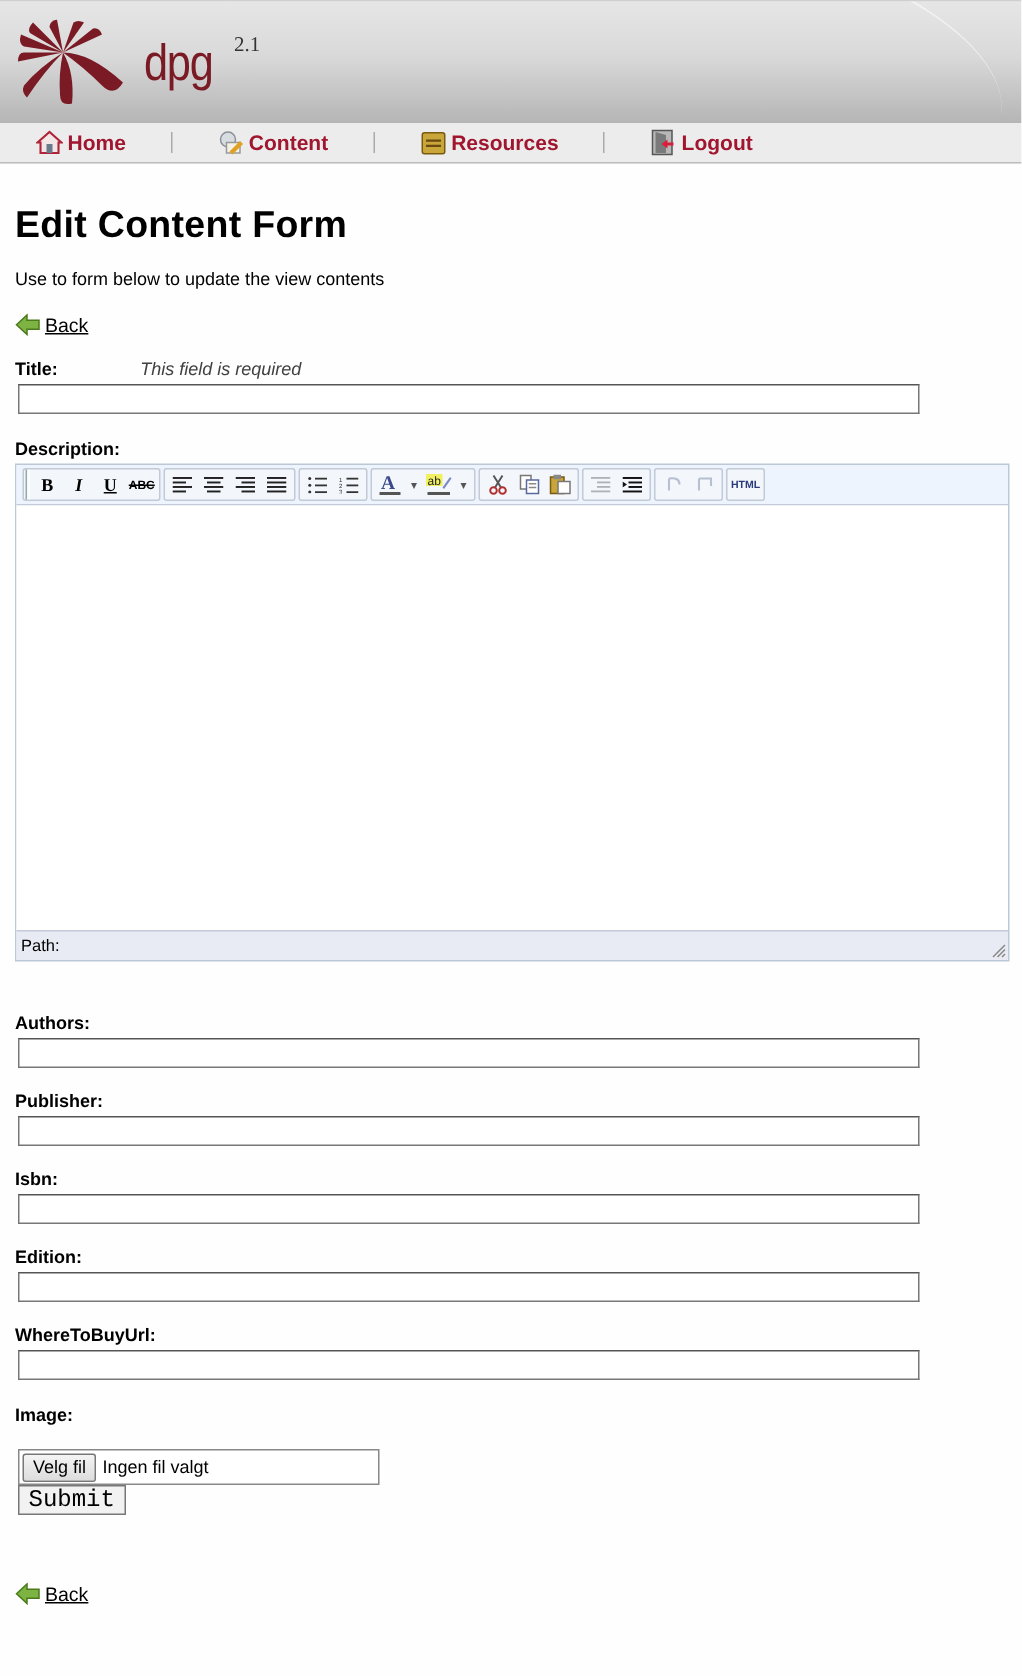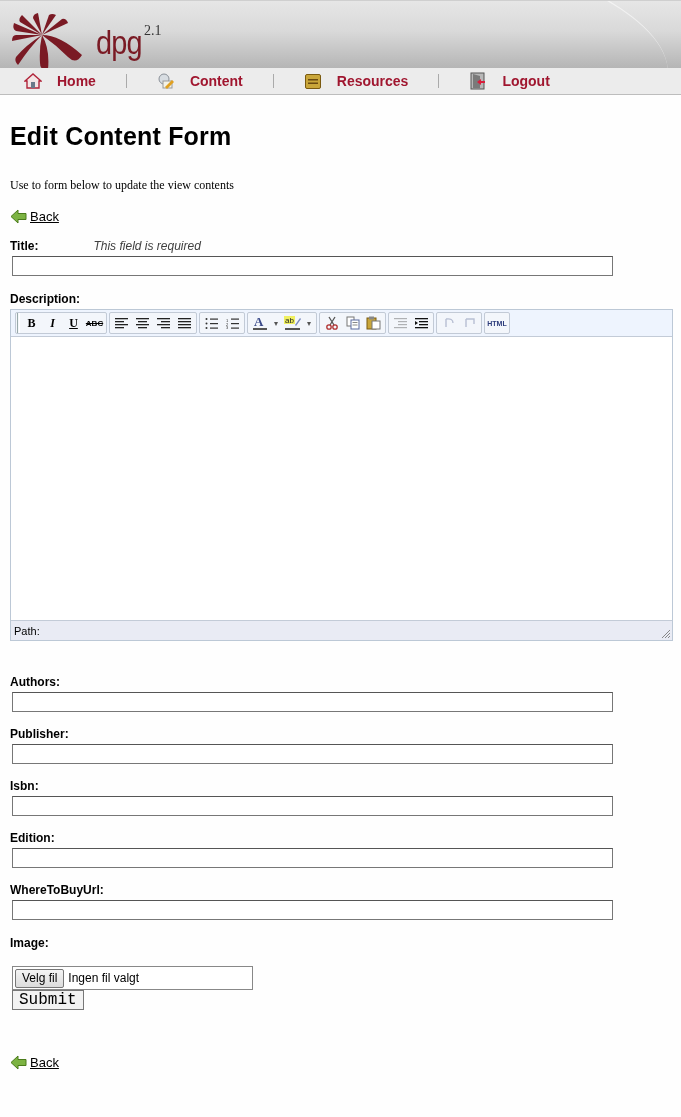--- a/index.html
+++ b/index.html
@@ -4,57 +4,57 @@
 <style>
   * { box-sizing: border-box; }
   html, body { margin: 0; padding: 0; }
   body {
     width: 681px; height: 1117px; overflow: hidden;
     background: #fefefe;
     font-family: "Liberation Sans", sans-serif;
     color: #000;
   }
   .header {
-    position: relative; height: 68px;
+    position: relative; height: 82px;
     background: linear-gradient(180deg, #e6e6e6 0%, #d9d9d9 45%, #b5b5b5 100%);
     border-top: 1px solid #cfcfcf;
     overflow: hidden;
   }
   .header .swoosh {
     position: absolute; left: 150px; top: -60px; width: 520px; height: 200px;
     border-radius: 50%; border-top: 2px solid rgba(255,255,255,0.55);
     transform: rotate(8deg);
   }
   .logo-mark { position: absolute; left: 12px; top: 12px; width: 72px; height: 58px; }
   .logo-text {
     position: absolute; left: 96px; top: 22px;
     font-family: "Liberation Sans", sans-serif; font-size: 34px; color: #7a1a24;
     letter-spacing: -1px; transform: scaleX(0.85); transform-origin: left;
   }
   .logo-version {
-    position: absolute; left: 144px; top: 22px; font-size: 14px; color: #333;
+    position: absolute; left: 156px; top: 22px; font-size: 14px; color: #333;
     font-family: "Liberation Serif", serif;
   }
   .navbar {
     height: 27px; background: #ececec; border-bottom: 1px solid #bdbdbd;
     display: flex; align-items: center; padding-left: 24px;
   }
   .nav-item {
-    display: flex; align-items: center; gap: 15px;
+    display: flex; align-items: center; gap: 3px;
     color: #a0162f; font-weight: bold; font-size: 14px; text-decoration: none;
     cursor: pointer;
   }
   .nav-sep { width: 1px; height: 14px; background: #aaa; margin: 0 30px; }
   .nav-icon { width: 18px; height: 18px; display: inline-block; }
   .content { padding: 0 10px; }
   h1 {
     font-size: 25px; font-weight: bold; margin: 0; padding-top: 27px;
     font-family: "Liberation Sans", sans-serif; letter-spacing: 0.2px;
   }
-  .intro { font-size: 12px; margin-top: 27px; font-family: Liberation Serif, serif; }
+  .intro { font-size: 12px; margin-top: 14px; }
   .back-link {
     display: flex; align-items: center; gap: 3px; margin-top: 16px;
     font-size: 13px; color: #000000; text-decoration: underline; cursor: pointer;
     width: max-content;
   }
   .field-label { font-size: 12px; font-weight: bold; }
   .label-row { display: flex; align-items: flex-start; }
   .required { color: #404040; font-style: italic; font-size: 12px; margin-left: 55px; }
   .text-input {
     display: block; width: 601px; height: 20px; margin-left: 2px; margin-top: 3px;

